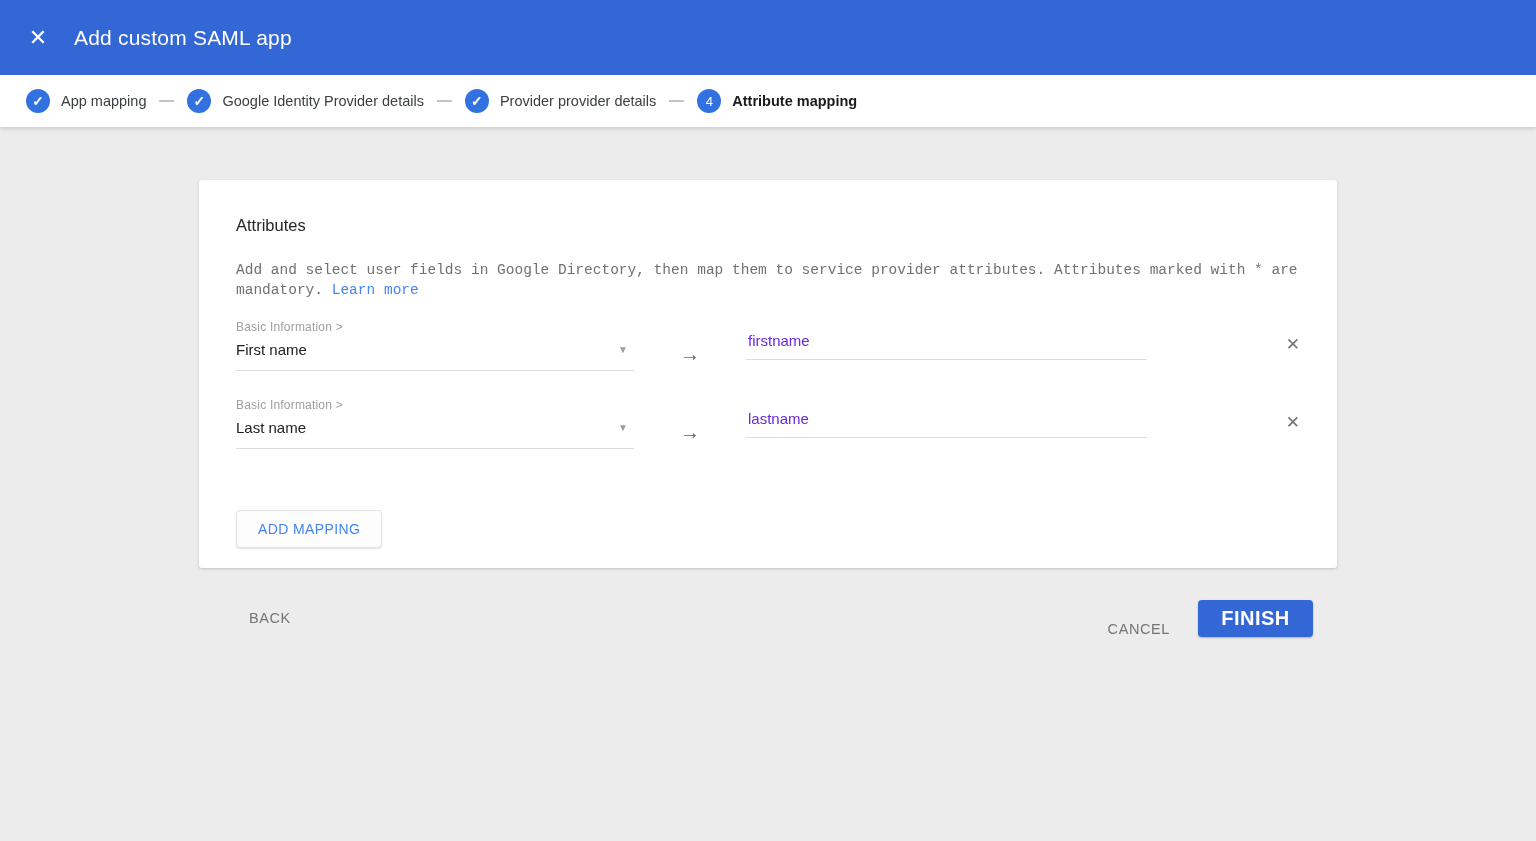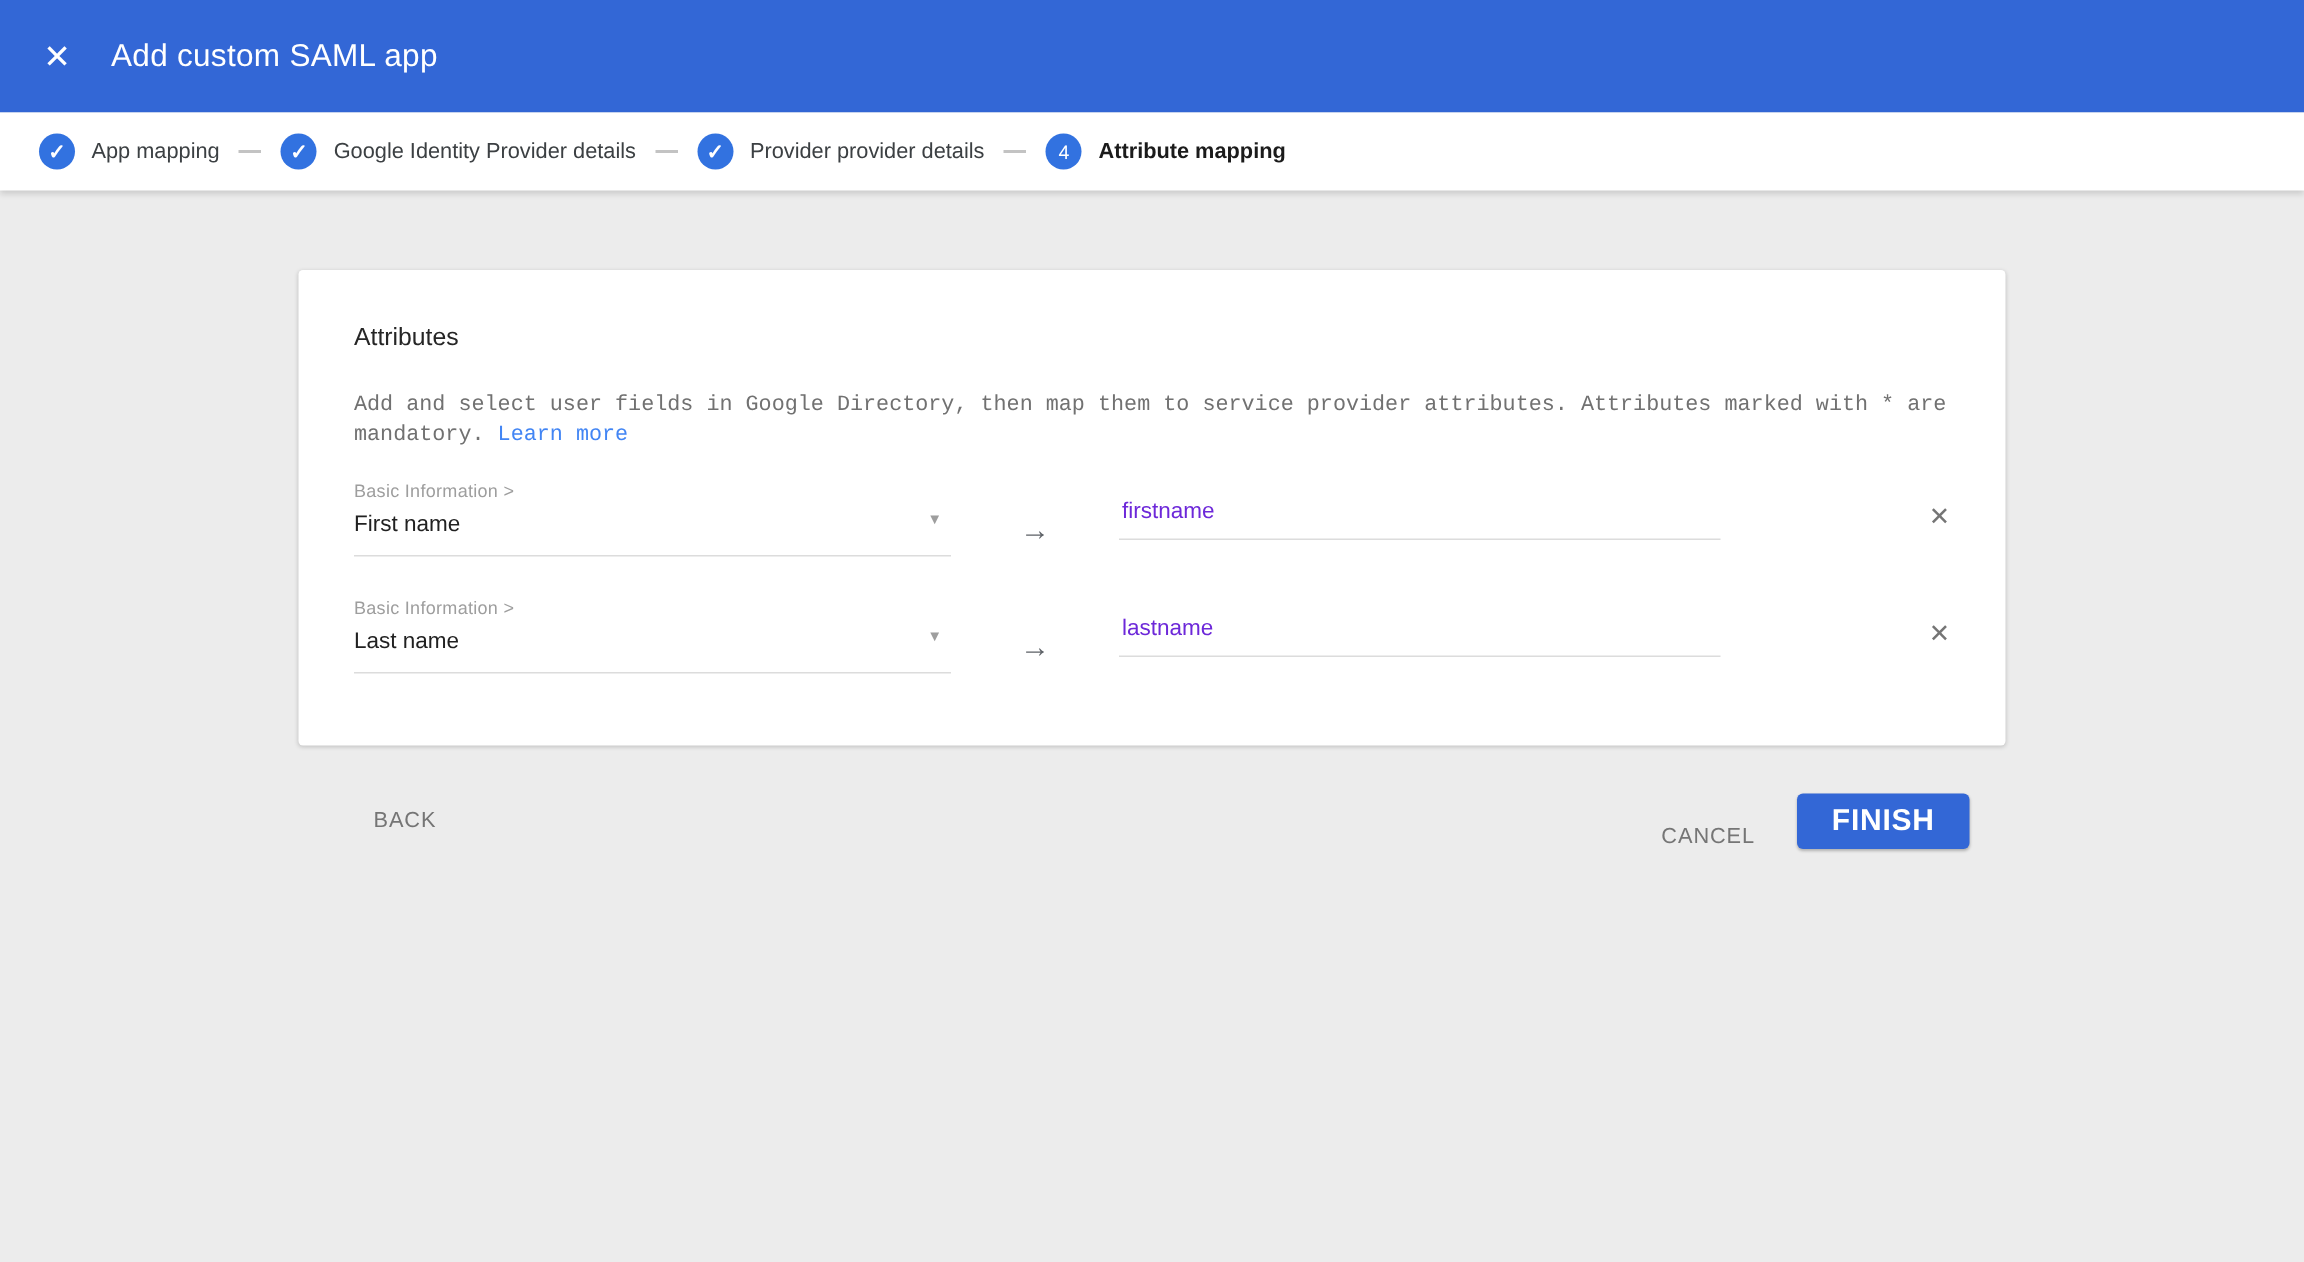--- a/index.html
+++ b/index.html
@@ -34,39 +34,39 @@
   }
   .step-label.clip { max-width:203px; overflow:hidden; }
   .step-label.current { font-weight:700; color:#1b1b1b; }
   .step-connector {
     width:15px; height:2px; background:#c3c3c3; margin:0 13px; flex:none;
   }
 
   
   .card {
     width:1138px; margin:53px auto 0; background:#ffffff; border-radius:3px;
-    box-shadow:0 1px 3px rgba(0,0,0,0.18); padding:36px 37px 48px 37px;
+    box-shadow:0 1px 3px rgba(0,0,0,0.18); padding:36px 37px 20px 37px;
   }
   .card-title { font-size:16.5px; font-weight:500; color:#262626; }
   .card-desc { margin-top:25px; font-size:14.5px; color:#717171; line-height:1.4;font-family:Liberation Mono, monospace; }
   .learn-more { color:#4285f4; cursor:pointer; text-decoration:none; }
 
   .col-headers { display:grid; grid-template-columns:510px 1fr; margin-top:30px; }
   .col-header { font-size:14px; font-weight:700; color:#757575; }
 
   .mapping-row {
     display:grid; grid-template-columns:398px 112px 401px 1fr; align-items:start;
   }
   .mapping-row.first { margin-top:19px; }
   .mapping-row.second { margin-top:27px; }
 
   .select-field { cursor:pointer; }
   .select-category { font-size:12px; color:#9e9e9e; letter-spacing:0.2px; }
   .select-value-row {
-    display:flex; justify-content:space-between;
+    display:flex; align-items:center; justify-content:space-between;
     margin-top:7px; padding-bottom:12px; border-bottom:1px solid #dcdcdc;
   }
   .select-value { font-size:15px; color:#212121; }
   .dropdown-icon { font-size:10px; color:#9e9e9e; margin-right:6px; }
 
   .arrow-cell { display:flex; justify-content:center; padding-top:24px; }
   .arrow-icon { font-size:20px; color:#5f6368; line-height:1; }
 
   .input-cell { padding-top:12px; }
   .app-attr-input {
@@ -182,20 +182,21 @@
       <div class="arrow-icon">→</div>
     </div>
     <div class="input-cell">
       <input class="app-attr-input" type="text" value="lastname" style="">
     </div>
     <div class="remove-cell">
       <div class="remove-icon">✕</div>
     </div>
   </div>
 
+  <button class="add-mapping-btn">ADD MAPPING</button>
 </div>
 
 <div class="footer">
   <div class="back-btn">BACK</div>
   <div class="footer-right">
     <div class="cancel-btn">CANCEL</div>
     <button class="finish-btn">FINISH</button>
   </div>
 </div>
 

